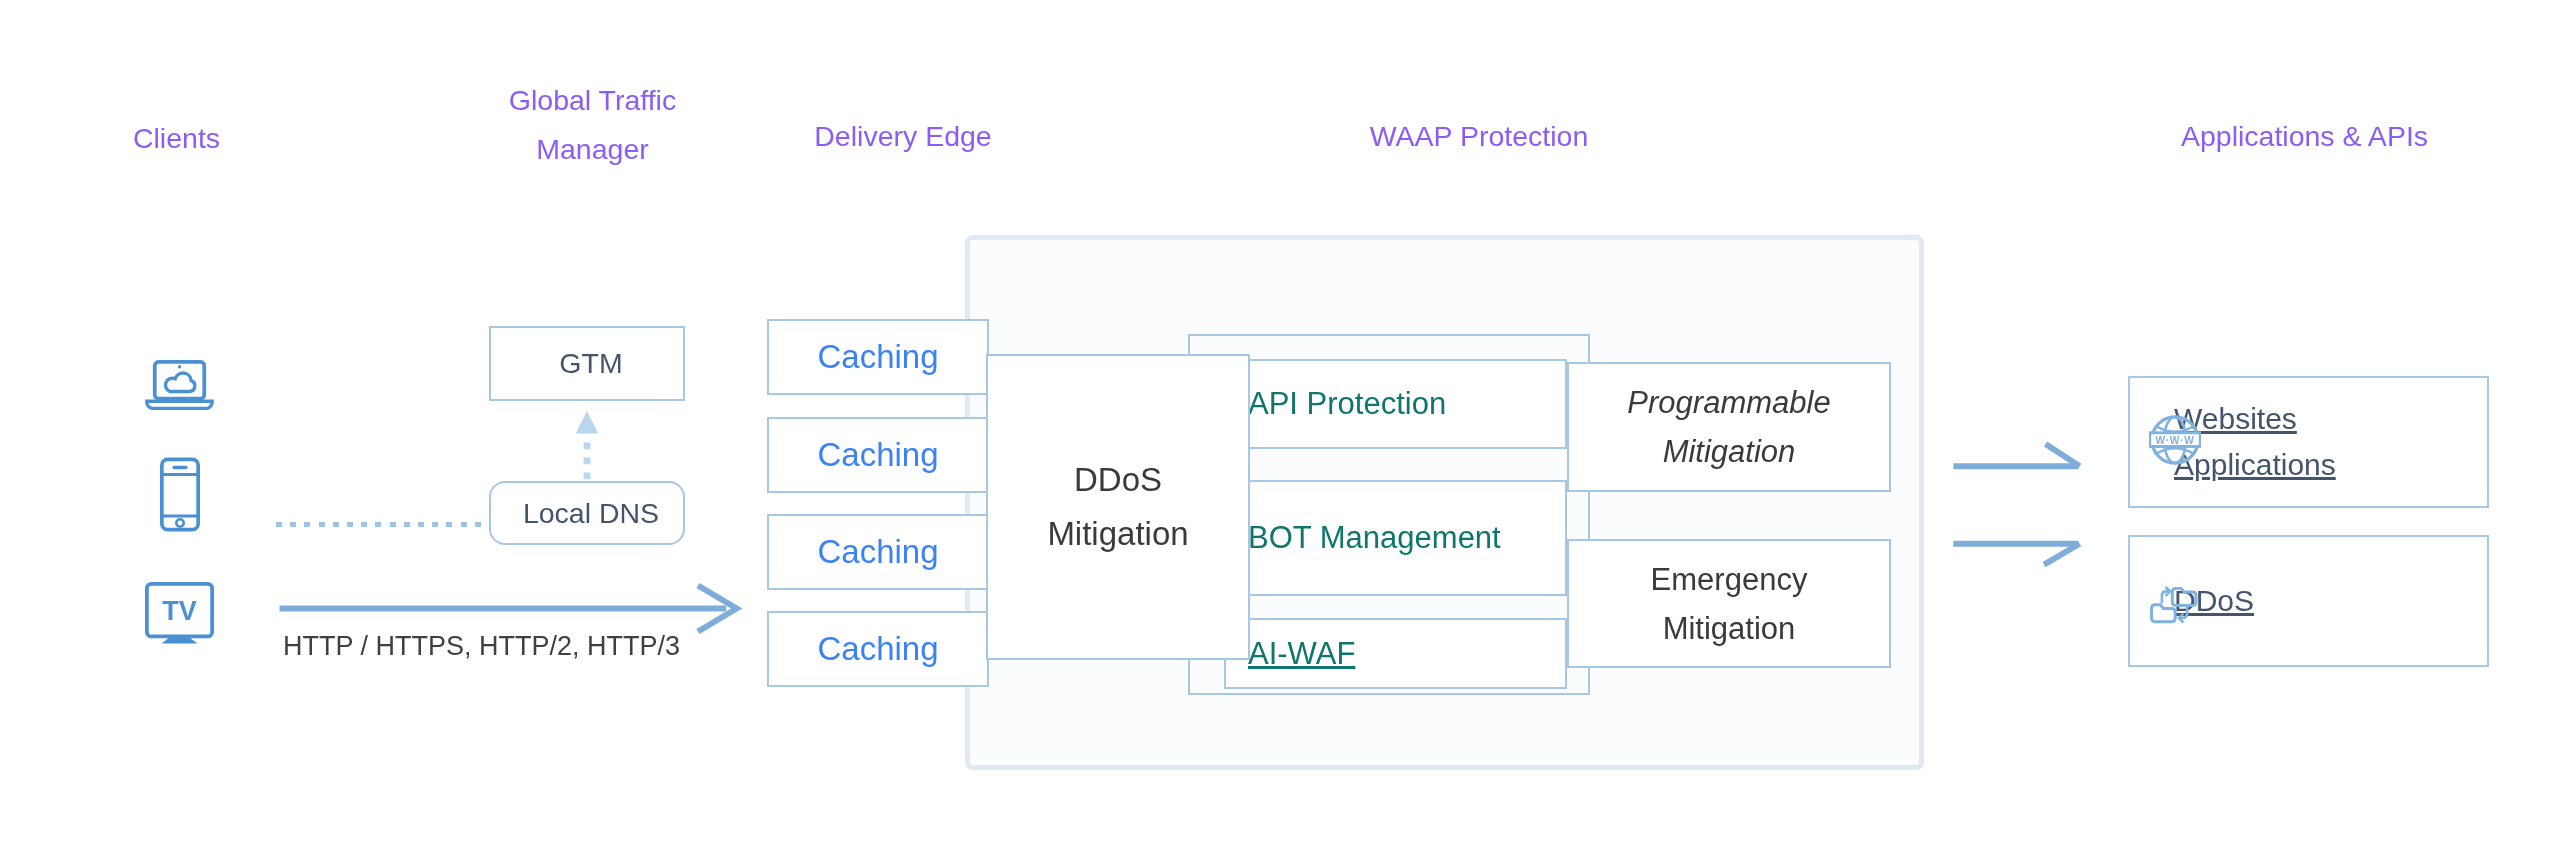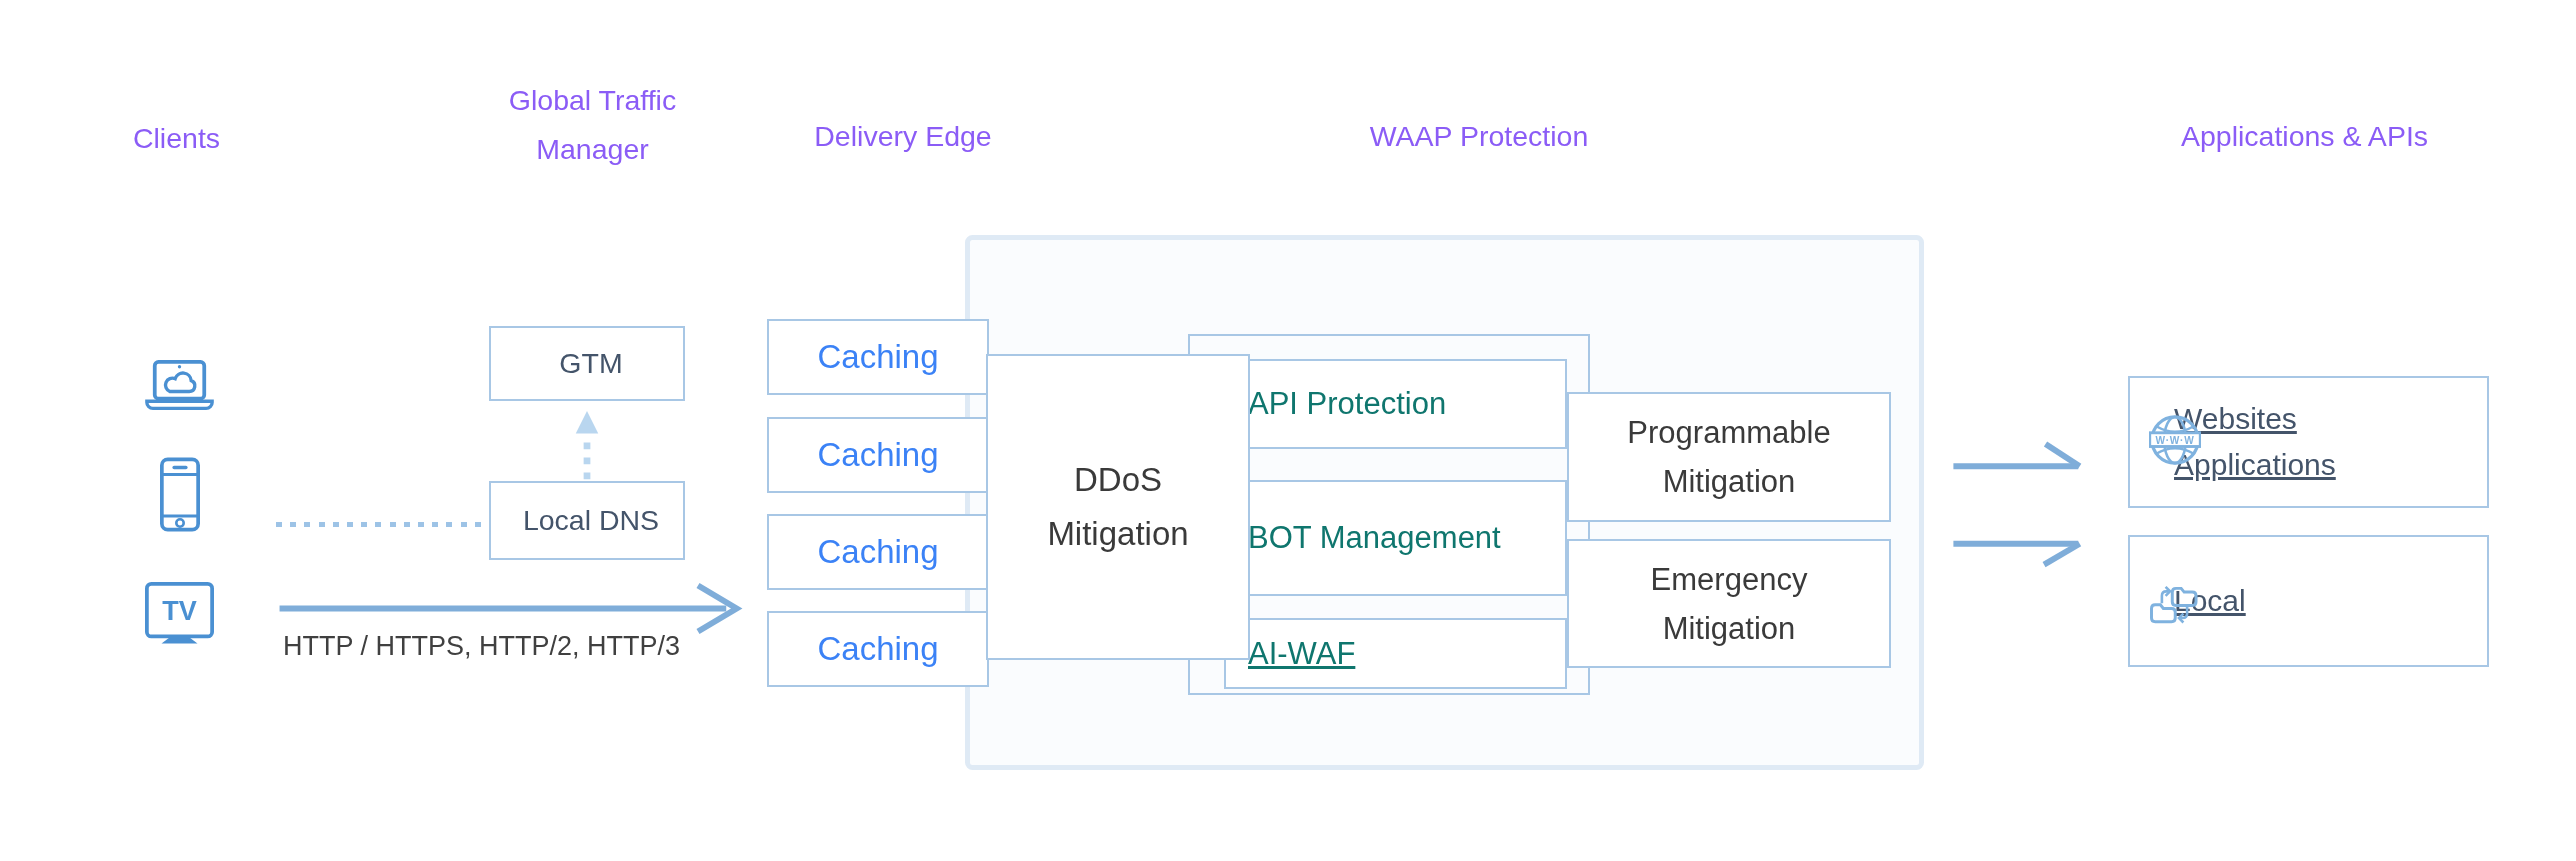--- a/index.html
+++ b/index.html
@@ -85,21 +85,21 @@
 
 <div class="node slate" style="left:489px;top:326px;width:196px;height:75px;">
   <span>GTM</span>
 </div>
 <div class="abs" style="left:572px;top:405px;z-index:5;">
   <svg width="30" height="78" viewBox="0 0 40 104">
     <polygon points="5,38 35,38 20,8" fill="#b9d6ef"></polygon>
     <line x1="20" y1="50" x2="20" y2="100" stroke="#b9d6ef" stroke-width="9" stroke-dasharray="9 11"></line>
   </svg>
 </div>
-<div class="node slate" style="left:489px;top:481px;width:196px;height:79px;">
+<div class="node slate" style="left:489px;top:481px;width:196px;height:64px;border-radius:16px;">
   <span>Local DNS</span>
 </div>
 
 <div class="container-waap"></div>
 
 <div class="node caching" style="top:319px;">
   <span>Caching</span>
 </div>
 <div class="node caching" style="top:417px;">
   <span>Caching</span>
@@ -120,21 +120,21 @@
   <span>BOT Management</span>
 </div>
 <div class="feature" style="top:618px;height:71px;text-decoration:underline;">
   <span>AI-WAF</span>
 </div>
 
 <div class="ddos">
   <span>DDoS Mitigation</span>
 </div>
 
-<div class="mitig" style="top:392px;height:130px;">
+<div class="mitig" style="top:362px;height:130px;font-style:italic;">
   <span>Programmable Mitigation</span>
 </div>
 <div class="mitig" style="top:539px;height:129px;">
   <span>Emergency Mitigation</span>
 </div>
 
 <div class="abs" style="left:1950px;top:438px;z-index:5;">
   <svg width="142" height="52" viewBox="0 0 190 70" fill="none" stroke="#7fadd9">
     <line x1="4" y1="38" x2="172" y2="38" stroke-width="8"></line>
     <line x1="128" y1="8" x2="174" y2="38" stroke-width="8"></line>
@@ -155,21 +155,21 @@
     <circle cx="36" cy="36" r="32" stroke-width="4.5"></circle>
     <ellipse cx="36" cy="36" rx="15" ry="32" stroke-width="3.5"></ellipse>
     <path d="M10 17 q26 15 52 0" stroke-width="3.5"></path>
     <path d="M10 55 q26 -15 52 0" stroke-width="3.5"></path>
     <rect x="1" y="26" width="70" height="19" fill="#ffffff" stroke-width="4"></rect>
     <text x="36" y="41" text-anchor="middle" font-family="Liberation Sans, sans-serif" font-size="14" font-weight="bold" fill="#7fb2df" stroke="none" letter-spacing="1">W·W·W</text>
   </svg>
 </div>
 
 <div class="dest" style="top:535px;">
-  <span class="txt">Local</span>
+  <span class="txt">DDoS</span>
 </div>
 <div class="abs" style="left:2150px;top:578px;z-index:5;">
   <svg width="49" height="46" viewBox="0 0 66 62" fill="none" stroke="#7fb2df">
     <path d="M30 19 q0-5 5-5 h7 l4 5 h11 q5 0 5 5 v8 q0 5 -5 5 h-22 q-5 0 -5-5 z" stroke-width="4"></path>
     <path d="M2 41 q0-5 5-5 h7 l4 5 h11 q5 0 5 5 v8 q0 5 -5 5 H7 q-5 0 -5-5 z" stroke-width="4"></path>
     <path d="M16 34 v-10 q0-6 6-6 h3" stroke-width="3.5"></path>
     <path d="M21 12 l6 6 -6 6" stroke-width="3.5"></path>
     <path d="M50 38 v10 q0 6 -6 6 h-3" stroke-width="3.5"></path>
     <path d="M45 48 l-6 6 6 6" stroke-width="3.5"></path>
   </svg>

